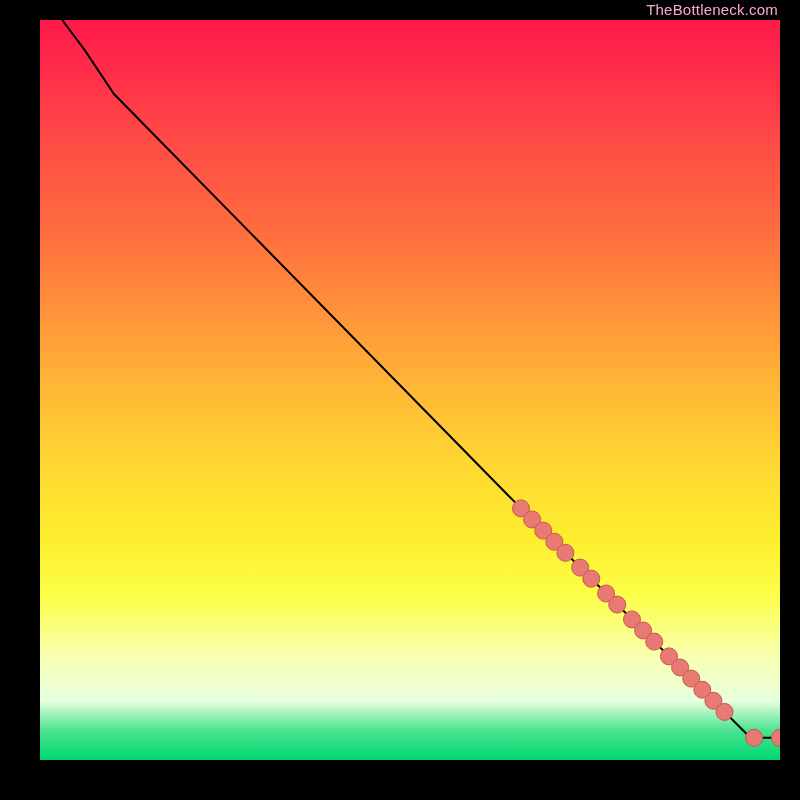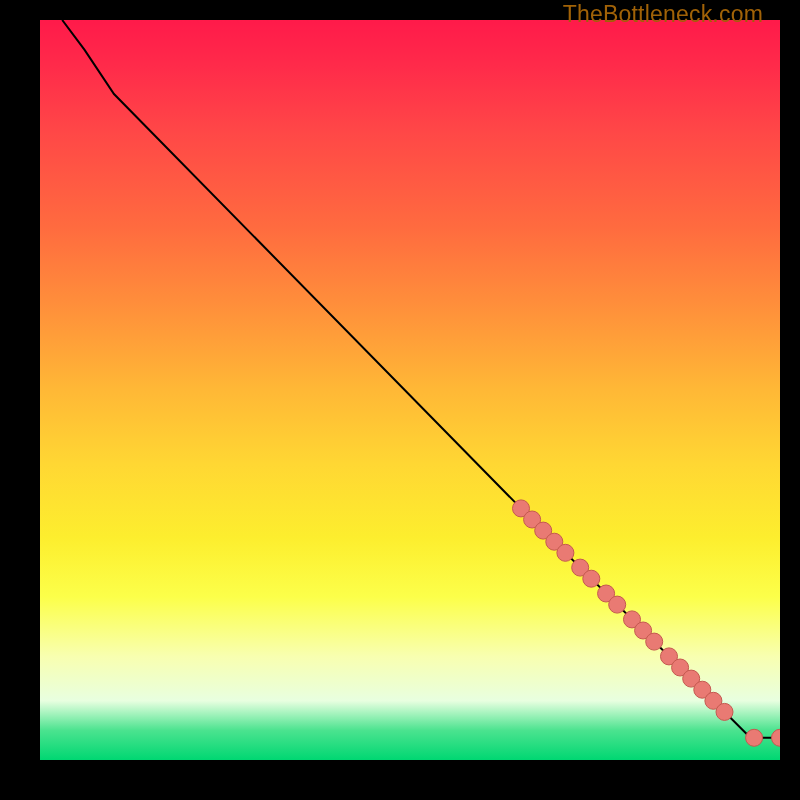--- a/index.html
+++ b/index.html
@@ -29,23 +29,23 @@
       #fcff4a 78%,
       #f8ffb0 86%,
       #e8ffe0 92%,
       #4be38f 96%,
       #00d772 100%
     );
   }
   .watermark {
     position: absolute;
     top: 1px;
-    right: 37px;
-    color: #a16207;
-    font-size: 23px;
+    right: 22px;
+    color: #f9a8d4;
+    font-size: 15px;
     font-weight: 500;
     letter-spacing: 0.2px;
     z-index: 5;
   }
   svg.plot {
     position: absolute;
     left: 0;
     top: 0;
     width: 740px;
     height: 740px;

